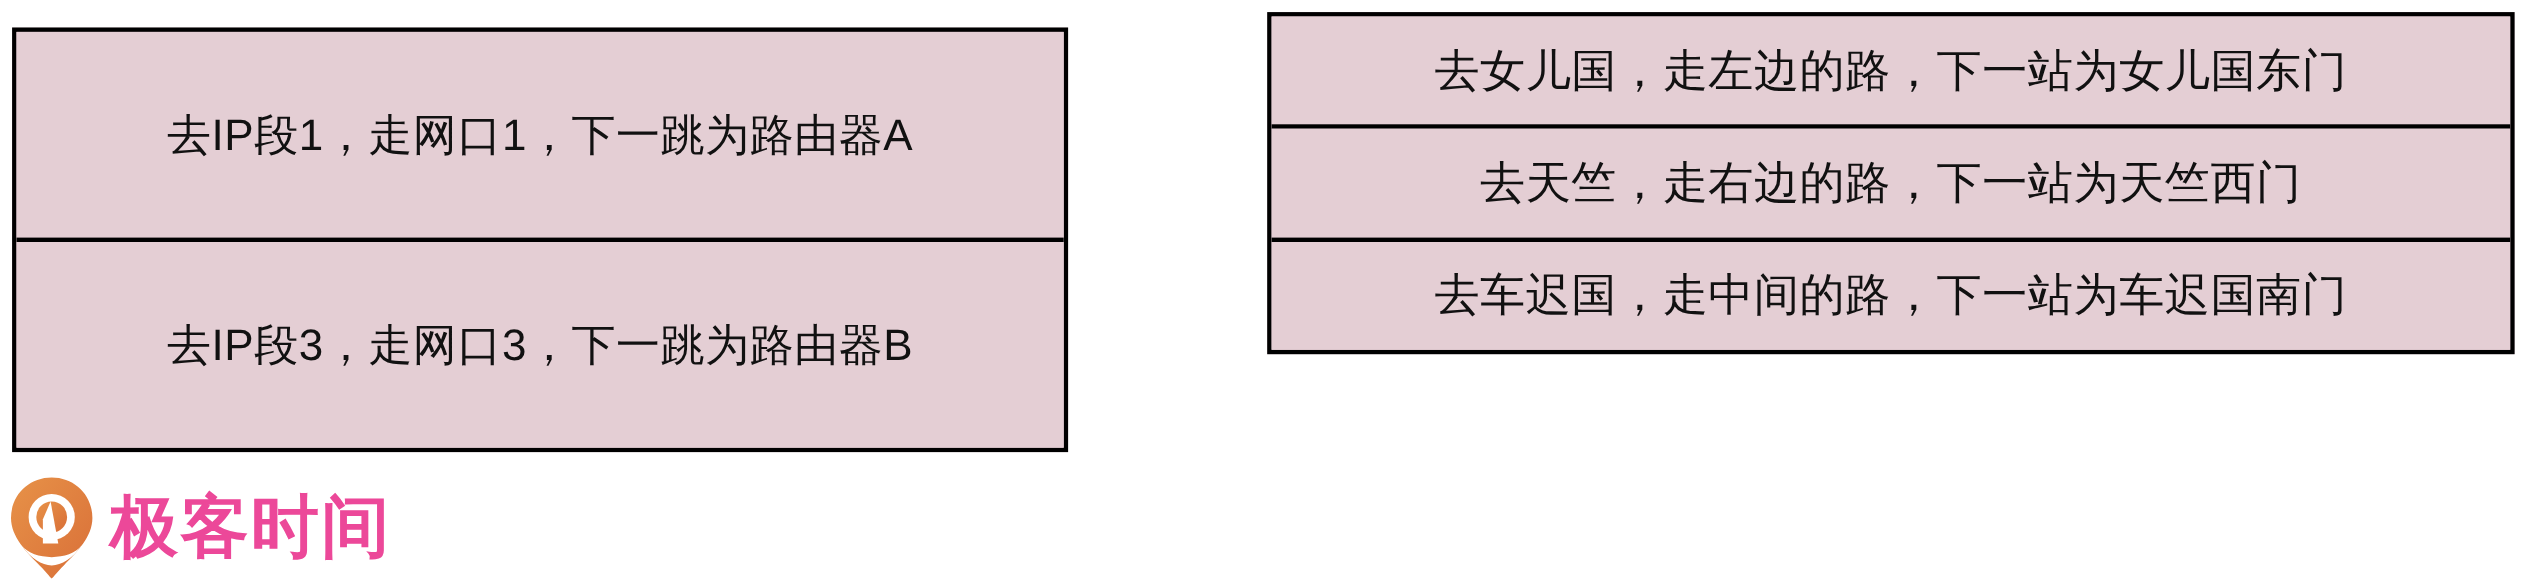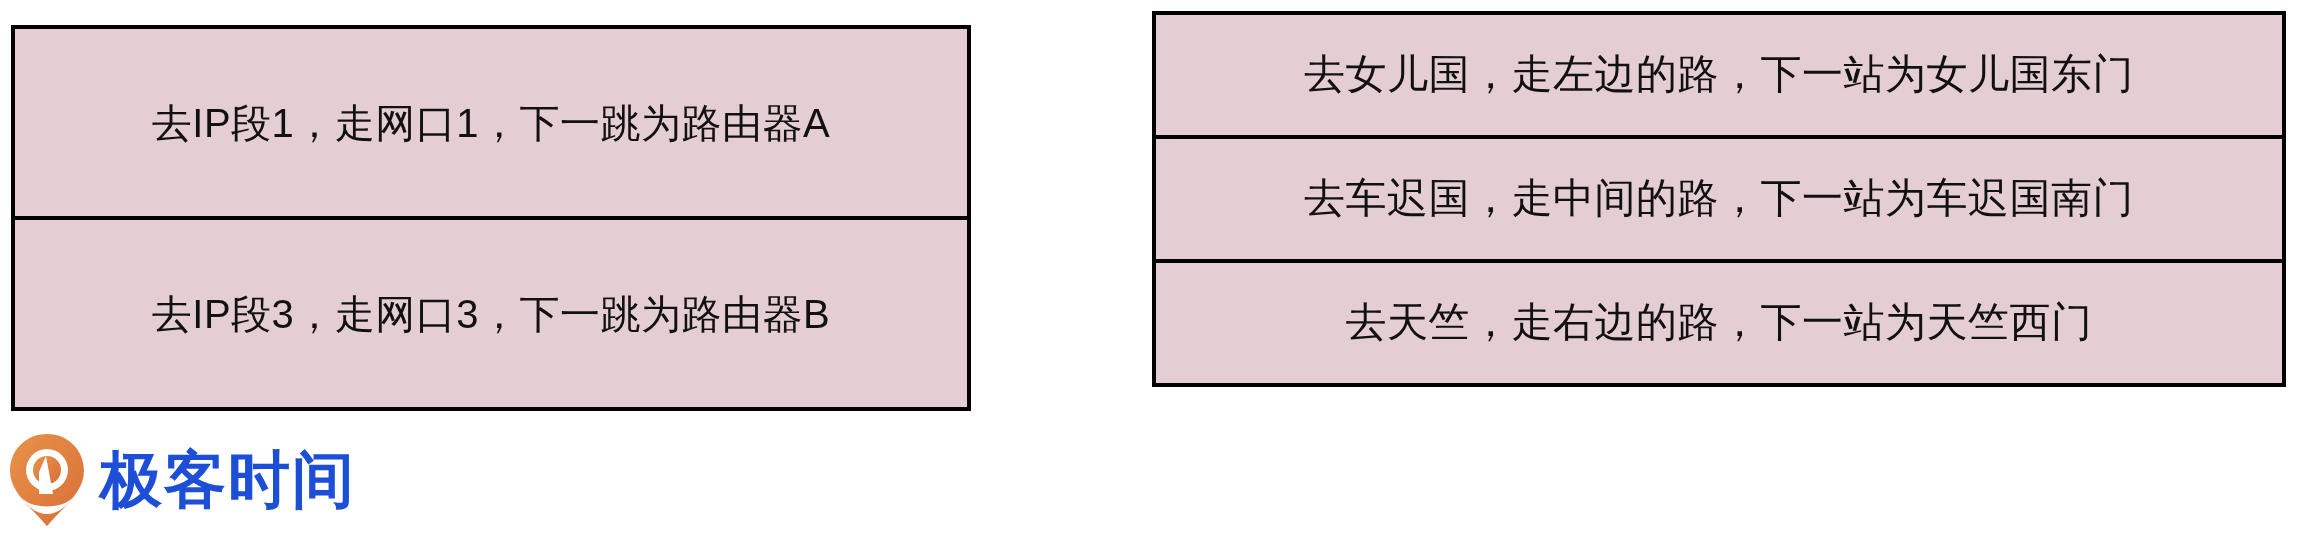--- a/index.html
+++ b/index.html
@@ -29,21 +29,21 @@
     left: 11px;
     top: 25px;
     width: 960px;
     height: 386px;
   }
 
   #table-journey {
     left: 1152px;
     top: 11px;
     width: 1134px;
-    height: 376px;
+    height: 311px;
   }
 
   .table-row {
     flex: 1 1 0;
     display: flex;
     align-items: center;
     justify-content: center;
     box-sizing: border-box;
     border-bottom: 4px solid #000000;
     background: #e4ced4;
@@ -78,21 +78,21 @@
 
   .logo-mark {
     width: 78px;
     height: 96px;
     flex: 0 0 auto;
   }
 
   .logo-wordmark {
     font-size: 62px;
     font-weight: 700;
-    color: #1d4ed8;
+    color: #ec4899;
     letter-spacing: 2px;
     line-height: 1;
     white-space: nowrap;
   }
 </style>
 </head>
 <body>
 
 <div class="table" id="table-routing">
   <div class="table-row">
@@ -101,24 +101,24 @@
   <div class="table-row">
     <span class="cell-text">去IP段3，走网口3，下一跳为路由器B</span>
   </div>
 </div>
 
 <div class="table" id="table-journey">
   <div class="table-row">
     <span class="cell-text">去女儿国，走左边的路，下一站为女儿国东门</span>
   </div>
   <div class="table-row">
-    <span class="cell-text">去车迟国，走中间的路，下一站为车迟国南门</span>
+    <span class="cell-text">去天竺，走右边的路，下一站为天竺西门</span>
   </div>
   <div class="table-row">
-    <span class="cell-text">去天竺，走右边的路，下一站为天竺西门</span>
+    <span class="cell-text">去车迟国，走中间的路，下一站为车迟国南门</span>
   </div>
 </div>
 
 <div id="brand-logo">
   <span class="logo-mark">
     <svg viewBox="0 0 78 96" width="78" height="96" aria-hidden="true">
       <defs>
         <linearGradient id="gt-grad" x1="0" y1="0" x2="1" y2="1">
           <stop offset="0%" stop-color="#e79248"></stop>
           <stop offset="100%" stop-color="#d96f38"></stop>

